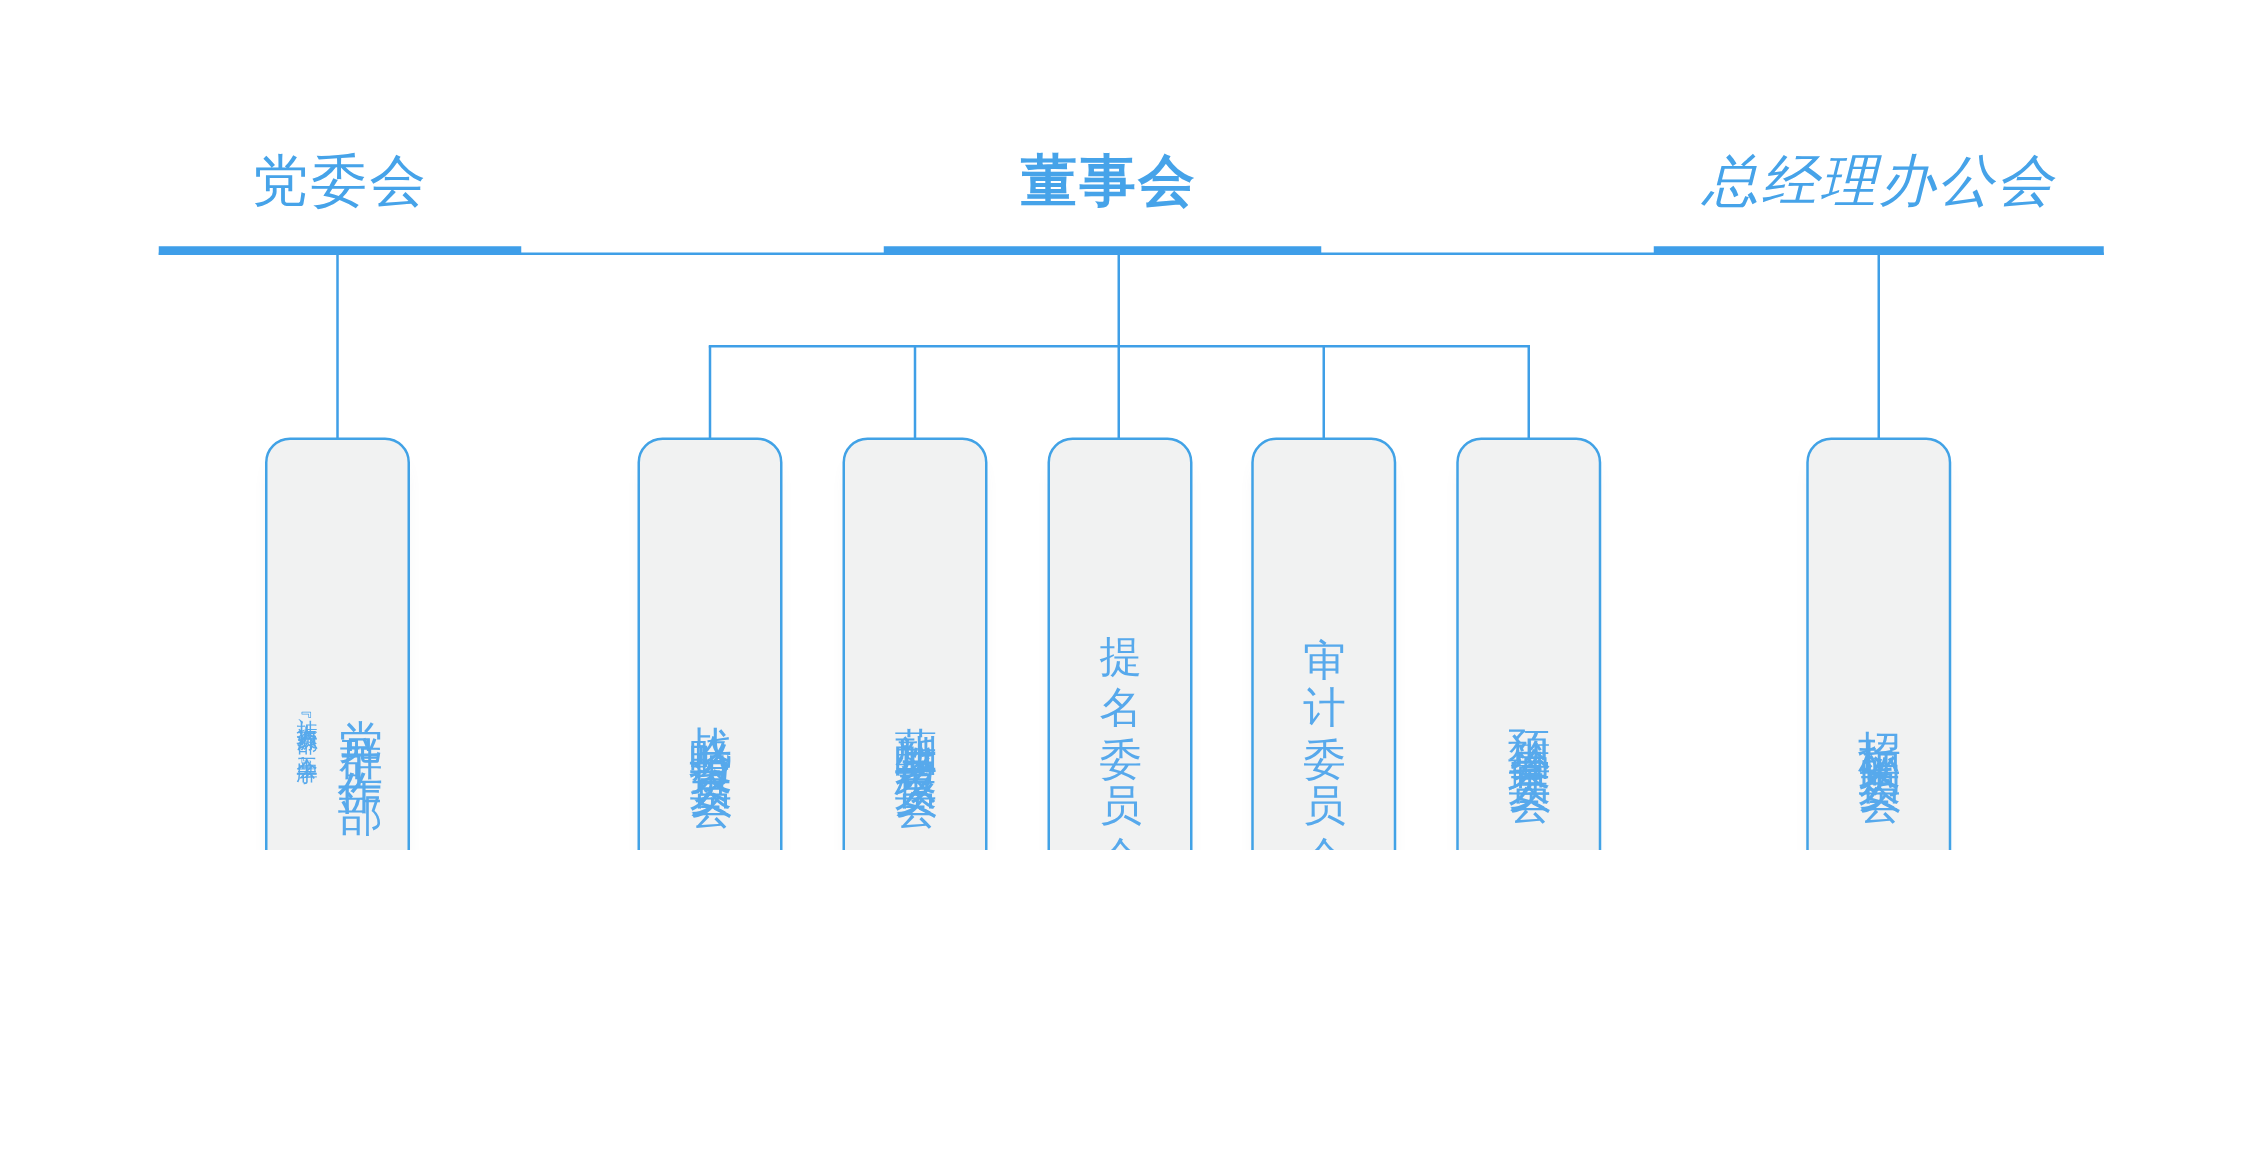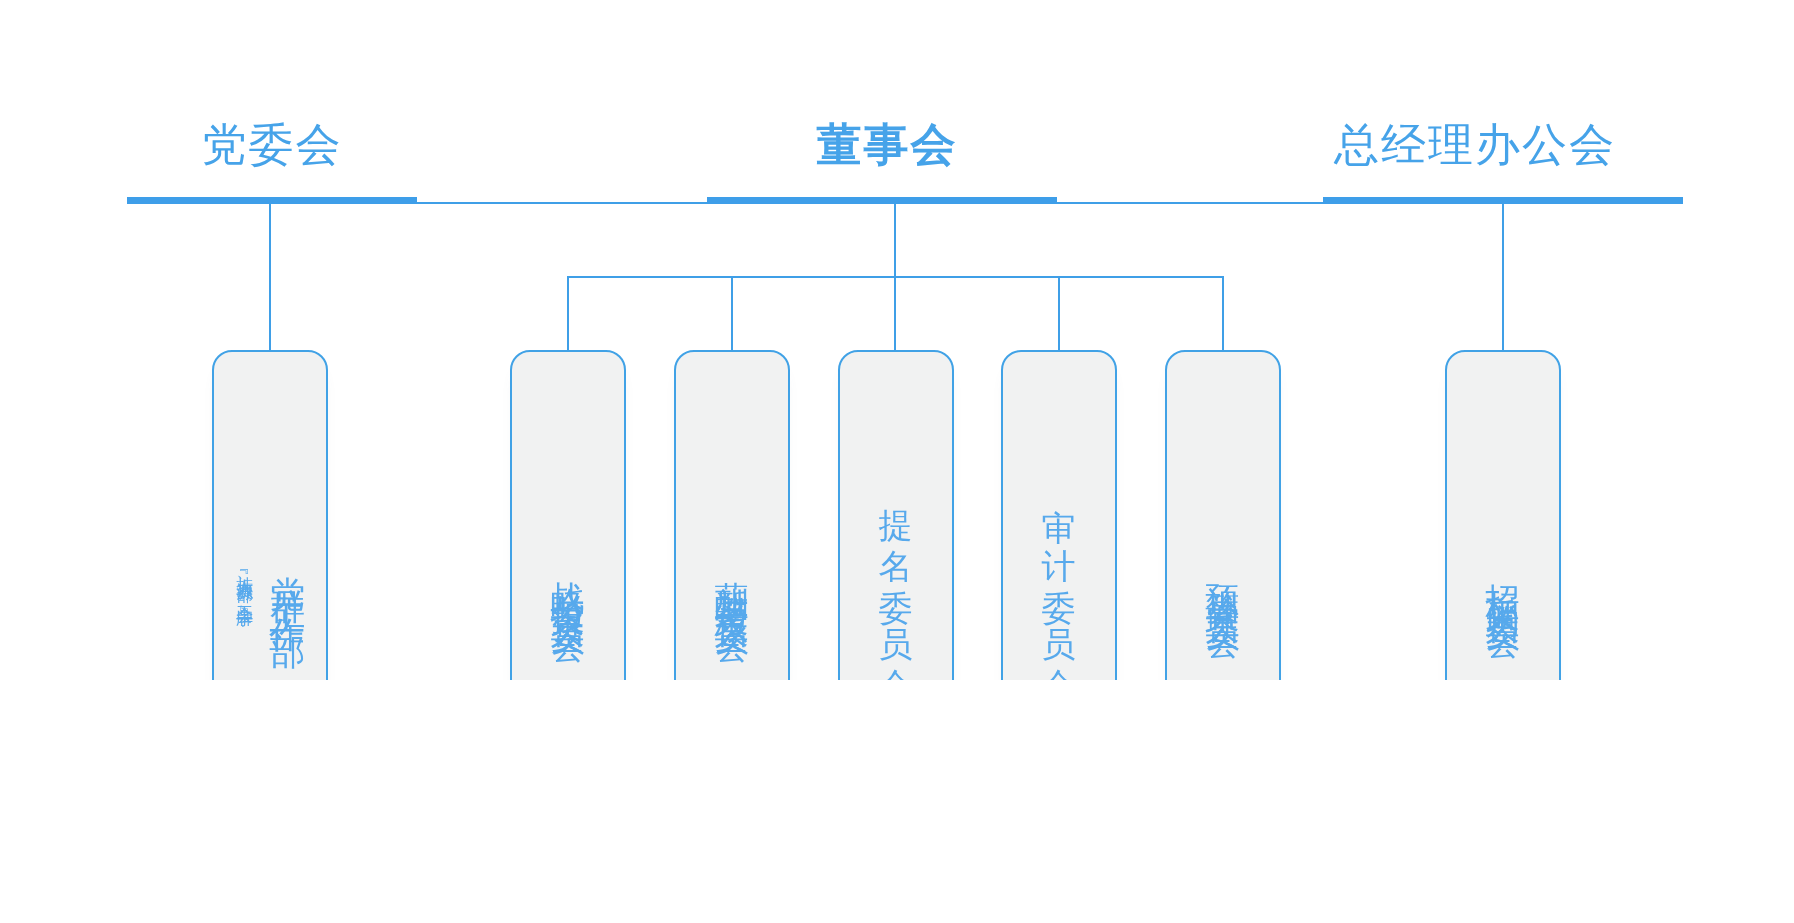--- a/index.html
+++ b/index.html
@@ -16,21 +16,21 @@
     position:relative;width:1794px;height:680px;background:var(--bg);
     font-family:"DejaVu Sans","Liberation Sans",sans-serif;overflow:hidden;
   }
   
   .hdr{
     position:absolute;top:114px;height:62px;line-height:62px;text-align:center;
     font-size:45px;letter-spacing:2px;color:var(--header-blue);font-weight:400;white-space:nowrap;
   }
   .hdr-party{left:122px;width:300px;}
   .hdr-board{left:737px;width:300px;font-weight:bold;}
-  .hdr-gm{left:1275px;width:400px;}
+  .hdr-gm{left:1303px;width:400px;font-style:italic;}
   
   .rule-thin{position:absolute;left:127px;top:202px;width:1556px;height:2px;background:var(--line-blue);}
   .rule-thick{position:absolute;top:197px;height:7px;background:var(--bar-blue);}
   .bar-party{left:127px;width:290px;}
   .bar-board{left:707px;width:350px;}
   .bar-gm{left:1323px;width:360px;}
   
   .vline{position:absolute;width:2px;background:var(--line-blue);}
   .stem-party{left:269px;top:203px;height:148px;}
   .stem-board{left:894px;top:203px;height:148px;}

